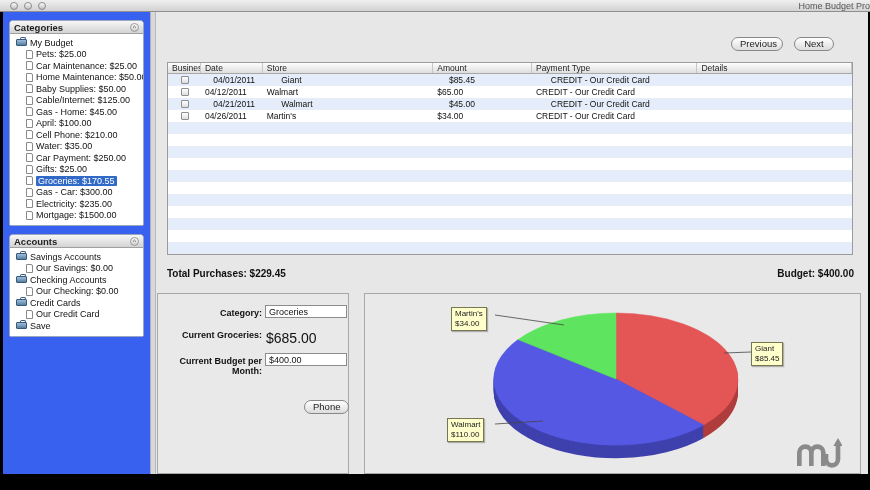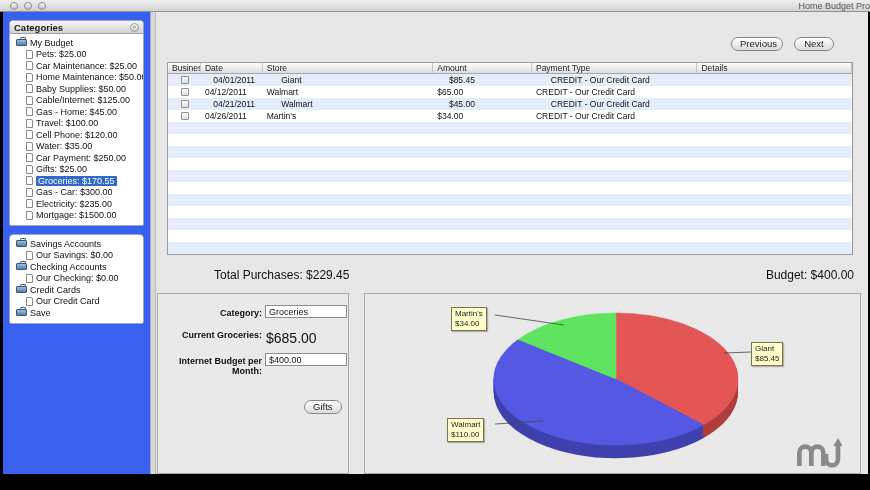--- a/index.html
+++ b/index.html
@@ -41,21 +41,21 @@
     line-height:12px;padding:0 8px;cursor:default;}
   
   .table{position:absolute;left:11px;top:50px;width:686px;border:1px solid #9b9b9b;background:#fff;}
   .thead{display:flex;height:11px;background:linear-gradient(#fdfdfd,#dedede);border-bottom:1px solid #a8a8a8;}
   .th{font-size:8.5px;color:#222;padding:0 0 0 4px;line-height:11px;border-right:1px solid #c6c6c6;overflow:hidden;}
   .tr{display:flex;height:12px;background:#fff;}
   .tr.alt{background:#e4edf9;gap:11px;}
   .td{font-size:8.5px;color:#111;padding-left:4px;line-height:12px;overflow:hidden;white-space:nowrap;}
   .cb{display:inline-block;width:8px;height:8px;margin:2px 0 0 13px;border:1px solid #8f8f8f;
     background:linear-gradient(#fff,#ddd);border-radius:1px;}
-  .totals{position:absolute;top:256px;font-size:12px;font-weight:normal;color:#111;margin-left:47px;}
+  .totals{position:absolute;top:256px;font-size:10px;font-weight:bold;color:#111;}
   
   .bpanel{position:absolute;top:281px;height:181px;background:#e9e9e9;border:1px solid #a8a8a8;}
   .form-panel{left:1px;width:192px;}
   .chart-panel{left:208px;width:497px;}
   .flabel{position:absolute;left:2px;width:102px;text-align:right;font-size:9px;font-weight:bold;color:#111;}
   .fvalue{position:absolute;left:108px;font-size:14px;color:#111;}
   .finput{position:absolute;left:107px;width:82px;height:13px;border:1px solid #8c8c8c;background:#fff;
     font-size:9px;padding:0 3px;color:#111;}
   .save-btn{left:146px;top:106px;height:14px;}
   
@@ -112,25 +112,25 @@
             <div class="trow" style="padding-left:14px">
               <span class="icon-page"></span>
               <span class="tlabel">Cable/Internet: $125.00</span>
             </div>
             <div class="trow" style="padding-left:14px">
               <span class="icon-page"></span>
               <span class="tlabel">Gas - Home: $45.00</span>
             </div>
             <div class="trow" style="padding-left:14px">
               <span class="icon-page"></span>
-              <span class="tlabel">Travel: $100.00</span>
-            </div>
-            <div class="trow" style="padding-left:14px">
-              <span class="icon-page"></span>
-              <span class="tlabel">Cell Phone: $120.00</span>
+              <span class="tlabel">April: $100.00</span>
+            </div>
+            <div class="trow" style="padding-left:14px">
+              <span class="icon-page"></span>
+              <span class="tlabel">Cell Phone: $210.00</span>
             </div>
             <div class="trow" style="padding-left:14px">
               <span class="icon-page"></span>
               <span class="tlabel">Water: $35.00</span>
             </div>
             <div class="trow" style="padding-left:14px">
               <span class="icon-page"></span>
               <span class="tlabel">Car Payment: $250.00</span>
             </div>
             <div class="trow" style="padding-left:14px">
@@ -149,20 +149,24 @@
               <span class="icon-page"></span>
               <span class="tlabel">Electricity: $235.00</span>
             </div>
             <div class="trow" style="padding-left:14px">
               <span class="icon-page"></span>
               <span class="tlabel">Mortgage: $1500.00</span>
             </div>
           </div>
       </div>
       <div class="panel">
+        <div class="panel-header">
+          <span class="ph-label">Accounts</span>
+          <span class="collapse-btn">^</span>
+        </div>
         <div class="panel-body">
             <div class="trow" style="padding-left:4px">
               <span class="icon-case"></span>
               <span class="tlabel">Savings Accounts</span>
             </div>
             <div class="trow" style="padding-left:14px">
               <span class="icon-page"></span>
               <span class="tlabel">Our Savings: $0.00</span>
             </div>
             <div class="trow" style="padding-left:4px">
@@ -252,23 +256,23 @@
       </div>
 
       <div class="totals" style="left:11px">Total Purchases: $229.45</div>
       <div class="totals" style="right:14px">Budget: $400.00</div>
 
       <div class="bpanel form-panel">
         <div class="flabel" style="top:14px">Category:</div>
         <input class="finput" style="top: 11px;" value="Groceries">
         <div class="flabel" style="top:36px">Current Groceries:</div>
         <div class="fvalue" style="top:36px">$685.00</div>
-        <div class="flabel" style="top:62px">Internet Budget per Month:</div>
+        <div class="flabel" style="top:62px">Current Budget per Month:</div>
         <input class="finput" style="top: 59px;" value="$400.00">
-        <button class="pill-btn save-btn">Gifts</button>
+        <button class="pill-btn save-btn">Phone</button>
       </div>
 
       <div class="bpanel chart-panel">
         <svg id="pie-svg" width="495" height="179">
             <g transform="translate(0,13)">
               <path d="M 251,85 L 251.0,19.0 A 122 66 0 0 1 338.7,130.9 Z" fill="#b03d3d"></path>
               <path d="M 251,85 L 338.7,130.9 A 122 66 0 0 1 153.1,45.6 Z" fill="#3f41ad"></path>
               <path d="M 251,85 L 153.1,45.6 A 122 66 0 0 1 251.0,19.0 Z" fill="#3fae3f"></path>
             </g>
             <g transform="translate(0,12)">

